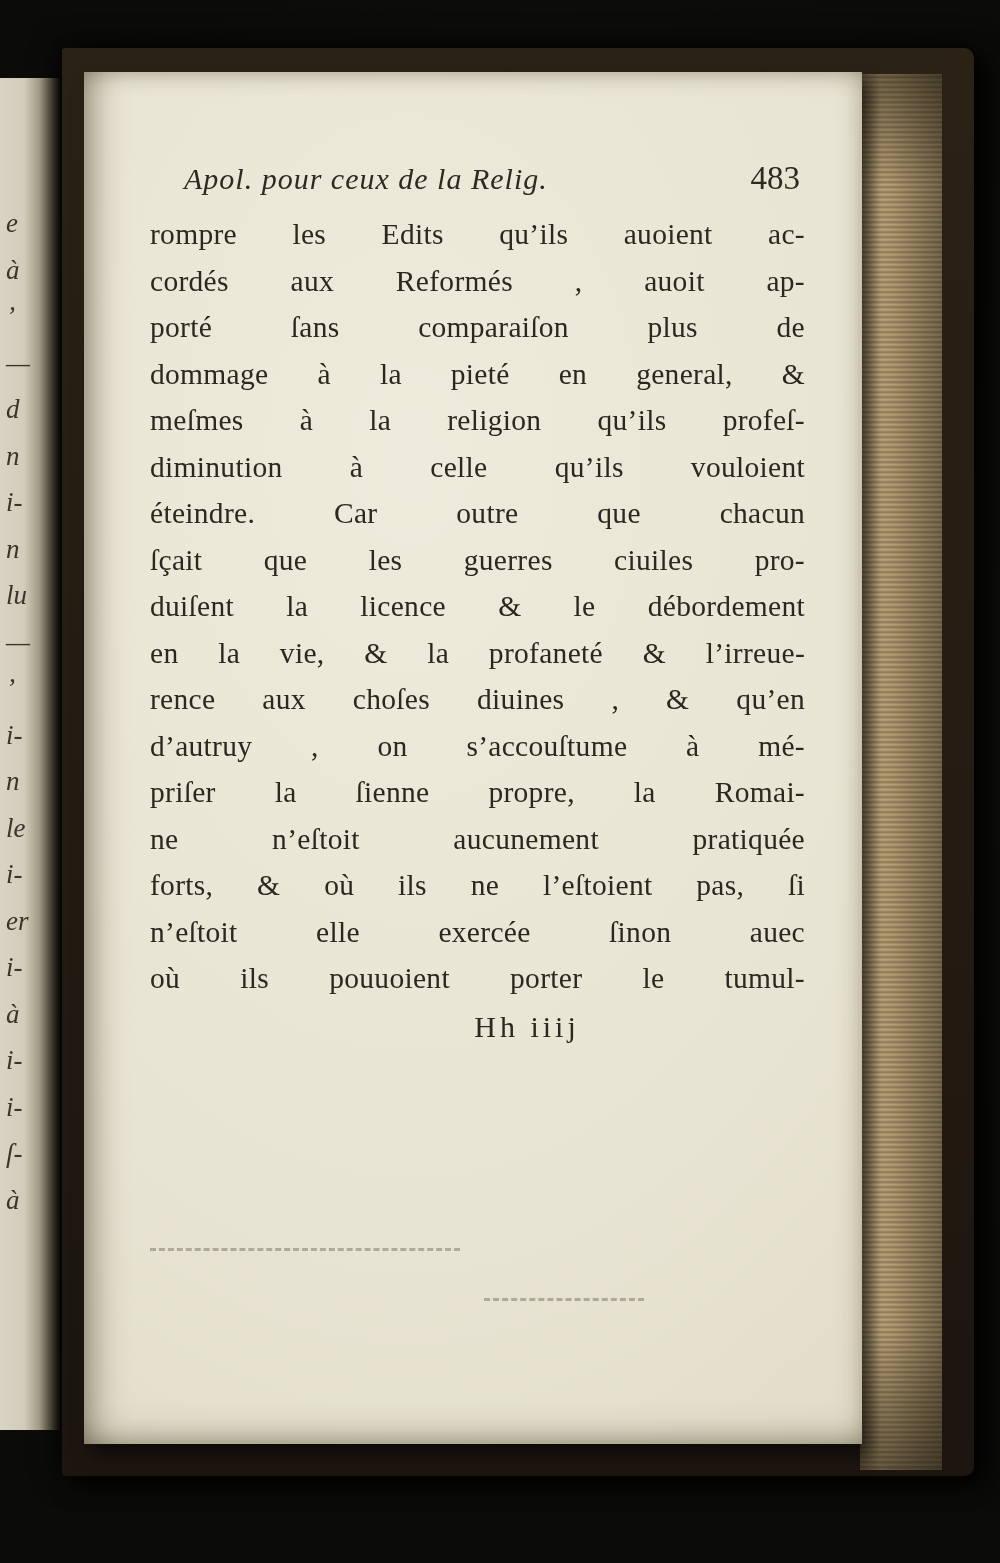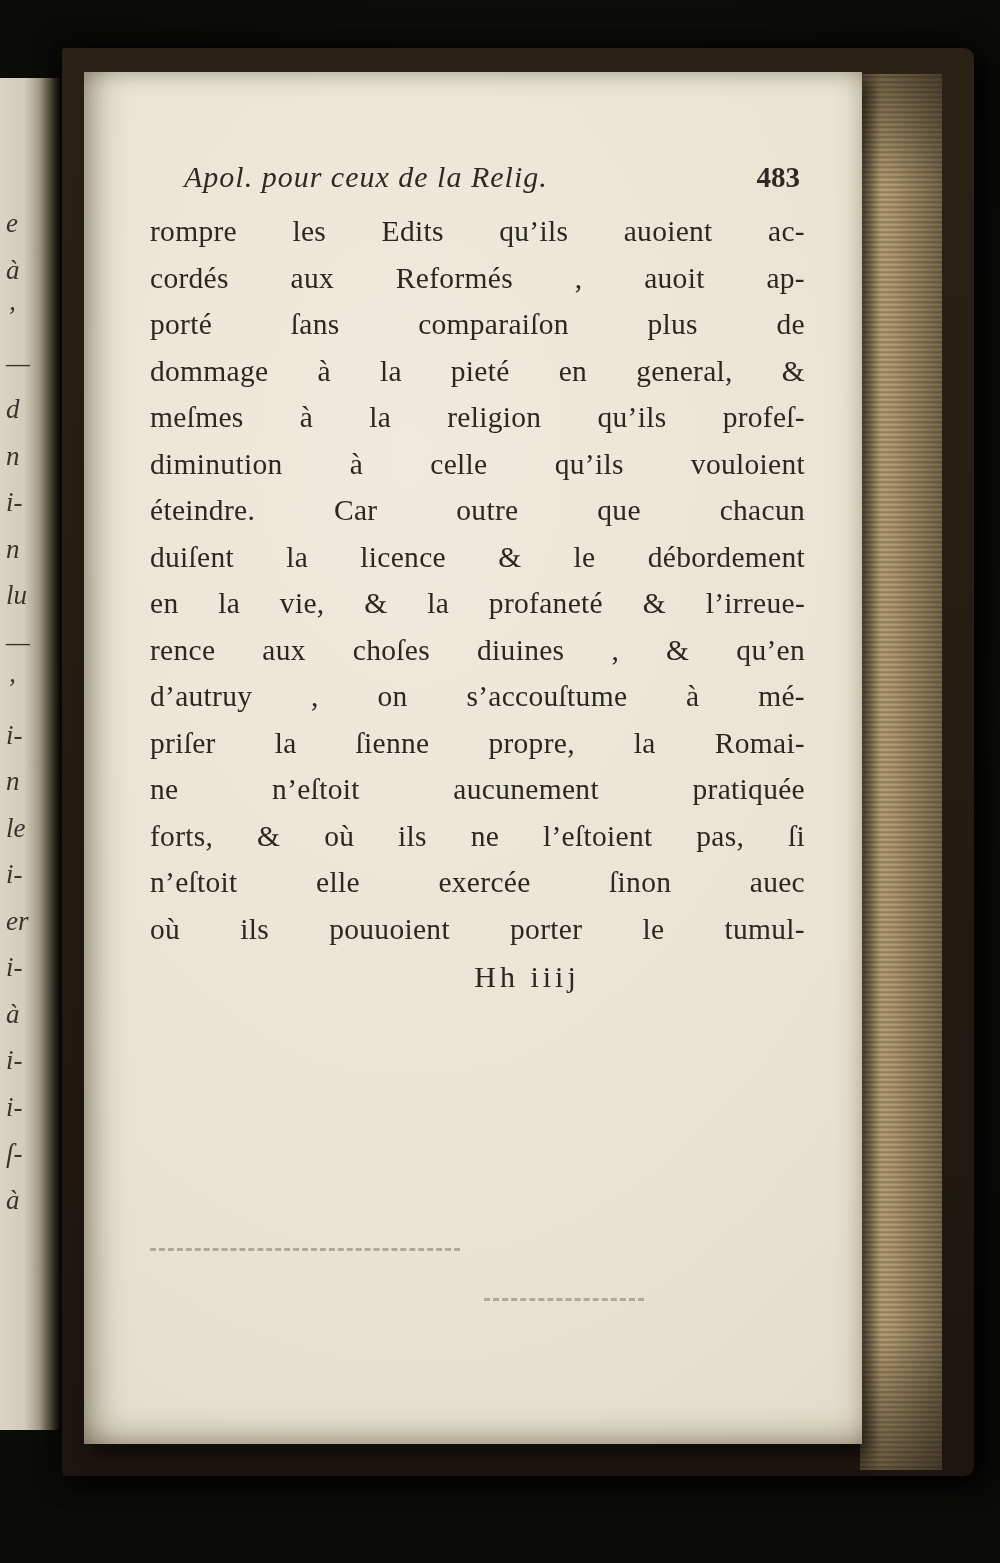--- a/index.html
+++ b/index.html
@@ -101,23 +101,22 @@
     align-items: baseline;
     margin: 88px 62px 0 100px;
   }
   .running-title {
     font-style: italic;
     font-size: 30px;
     letter-spacing: 1px;
     color: #2f2a21;
   }
   .page-number {
-    font-size: 29px;
+    font-size: 33px;
     color: #2f2a21;
-    font-weight: bold;
   }
 
   .body-text {
     margin: 14px 57px 0 66px;
   }
   .text-line {
     font-size: 29.5px;
     line-height: 46.5px;
     color: #2c2820;
     text-align: justify;
@@ -185,20 +184,21 @@
       </div>
 
       <div class="body-text">
           <div class="text-line">rompre les Edits qu’ils auoient ac-</div>
           <div class="text-line">cordés aux Reformés , auoit ap-</div>
           <div class="text-line">porté ſans comparaiſon plus de</div>
           <div class="text-line">dommage à la pieté en general, &amp;</div>
           <div class="text-line">meſmes à la religion qu’ils profeſ-</div>
           <div class="text-line">diminution à celle qu’ils vouloient</div>
           <div class="text-line">éteindre. Car outre que chacun</div>
+          <div class="text-line">ſçait que les guerres ciuiles pro-</div>
           <div class="text-line">duiſent la licence &amp; le débordement</div>
           <div class="text-line">en la vie, &amp; la profaneté &amp; l’irreue-</div>
           <div class="text-line">rence aux choſes diuines , &amp; qu’en</div>
           <div class="text-line">d’autruy , on s’accouſtume à mé-</div>
           <div class="text-line">priſer la ſienne propre, la Romai-</div>
           <div class="text-line">ne n’eſtoit aucunement pratiquée</div>
           <div class="text-line">forts, &amp; où ils ne l’eſtoient pas, ſi</div>
           <div class="text-line">n’eſtoit elle exercée ſinon auec</div>
           <div class="text-line">où ils pouuoient porter le tumul-</div>
         </div>

